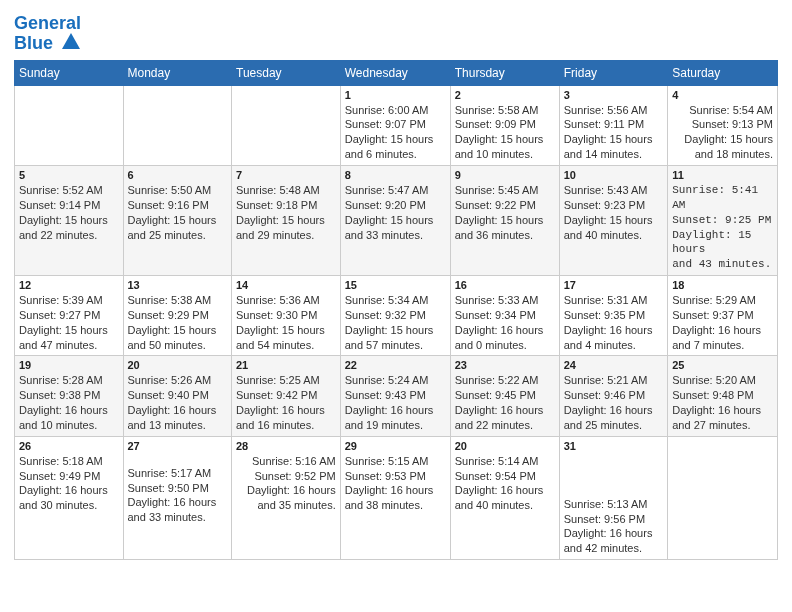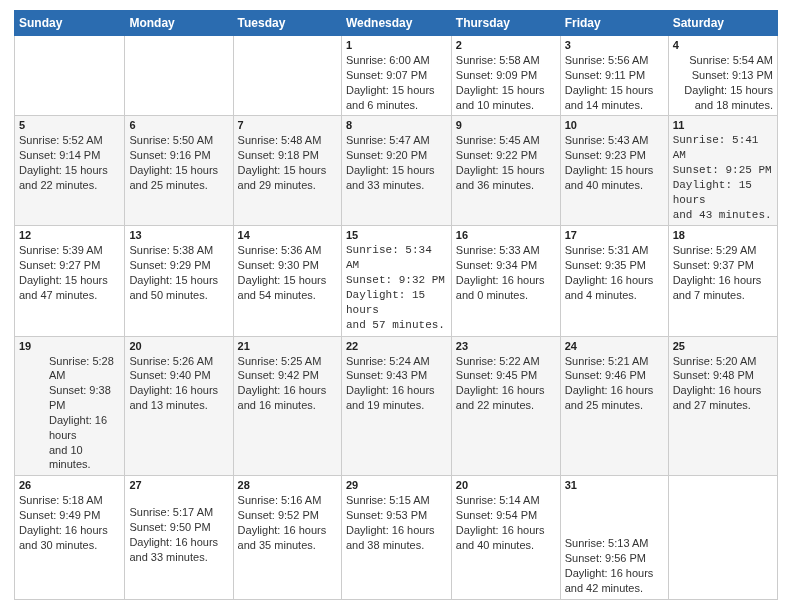--- a/index.html
+++ b/index.html
@@ -58,21 +58,21 @@
       width: 100%;
       border-collapse: collapse;
       font-size: 10px;
     }
     .calendar thead th {
       background: #2b6cb0;
       color: #fff;
       padding: 5px 4px;
       text-align: left;
       font-size: 12px;
-      font-weight: bold;
+      font-weight: normal;
       border: 1px solid #2b6cb0;
     }
     .calendar tbody td {
       border: 1px solid #ccc;
       vertical-align: top;
       padding: 3px 4px;
       width: 113px;
       min-height: 75px;
       height: 75px;
       background: #fff;
@@ -92,20 +92,39 @@
       line-height: 1.35;
     }
     .empty {
       background: #f9f9f9;
     }
   </style>
 </head>
 <body>
 
 <div class="page">
+  <div class="header">
+    <div class="logo">
+      <div>
+        <div class="logo-text">
+          <span>General</span>
+        </div>
+        <div class="logo-text">
+          <span style="color:#1a6fbd">Blue</span>
+          <svg class="logo-icon" viewBox="0 0 22 22" style="display:inline-block;vertical-align:middle">
+            <polygon points="11,2 20,18 2,18" fill="#1a6fbd"></polygon>
+          </svg>
+        </div>
+      </div>
+    </div>
+    <div class="title-block">
+      <div class="month-title"></div>
+      <div class="subtitle"></div>
+    </div>
+  </div>
 
   <table class="calendar">
     <thead>
       <tr>
       <th>Sunday</th>
           <th>Monday</th>
           <th>Tuesday</th>
           <th>Wednesday</th>
           <th>Thursday</th>
           <th>Friday</th>
@@ -214,21 +233,21 @@
           </td>
           <td>
             <div class="day-num">14</div>
             <div class="day-info" style="white-space: pre-line;">Sunrise: 5:36 AM
 Sunset: 9:30 PM
 Daylight: 15 hours
 and 54 minutes.</div>
           </td>
           <td>
             <div class="day-num">15</div>
-            <div class="day-info" style="white-space: pre-line; font-family: Liberation Mono, monospace;">Sunrise: 5:34 AM
+            <div class="day-info" style="white-space: pre-line;">Sunrise: 5:34 AM
 Sunset: 9:32 PM
 Daylight: 15 hours
 and 57 minutes.</div>
           </td>
           <td>
             <div class="day-num">16</div>
             <div class="day-info" style="white-space: pre-line;">Sunrise: 5:33 AM
 Sunset: 9:34 PM
 Daylight: 16 hours
 and 0 minutes.</div>
@@ -244,21 +263,21 @@
             <div class="day-num">18</div>
             <div class="day-info" style="white-space: pre-line;">Sunrise: 5:29 AM
 Sunset: 9:37 PM
 Daylight: 16 hours
 and 7 minutes.</div>
           </td>
         </tr>
         <tr>
           <td>
             <div class="day-num">19</div>
-            <div class="day-info" style="white-space: pre-line; margin-left: 30px;">Sunrise: 5:28 AM
+            <div class="day-info" style="white-space: pre-line;">Sunrise: 5:28 AM
 Sunset: 9:38 PM
 Daylight: 16 hours
 and 10 minutes.</div>
           </td>
           <td>
             <div class="day-num">20</div>
             <div class="day-info" style="white-space: pre-line;">Sunrise: 5:26 AM
 Sunset: 9:40 PM
 Daylight: 16 hours
 and 13 minutes.</div>
@@ -309,21 +328,21 @@
           </td>
           <td>
             <div class="day-num">27</div>
             <div class="day-info" style="white-space: pre-line; margin-top: 14px;">Sunrise: 5:17 AM
 Sunset: 9:50 PM
 Daylight: 16 hours
 and 33 minutes.</div>
           </td>
           <td>
             <div class="day-num">28</div>
-            <div class="day-info" style="white-space: pre-line;">Sunrise: 5:16 AM
+            <div class="day-info" style="white-space: pre-line; text-align: right;">Sunrise: 5:16 AM
 Sunset: 9:52 PM
 Daylight: 16 hours
 and 35 minutes.</div>
           </td>
           <td>
             <div class="day-num">29</div>
             <div class="day-info" style="white-space: pre-line;">Sunrise: 5:15 AM
 Sunset: 9:53 PM
 Daylight: 16 hours
 and 38 minutes.</div>

